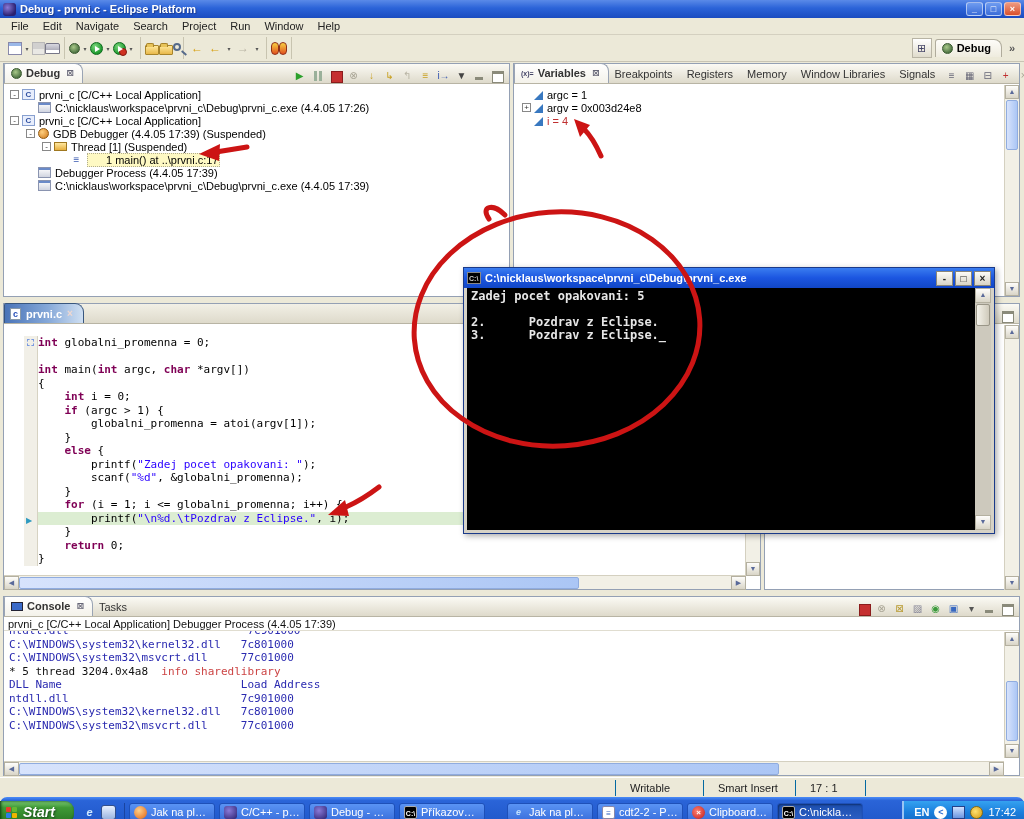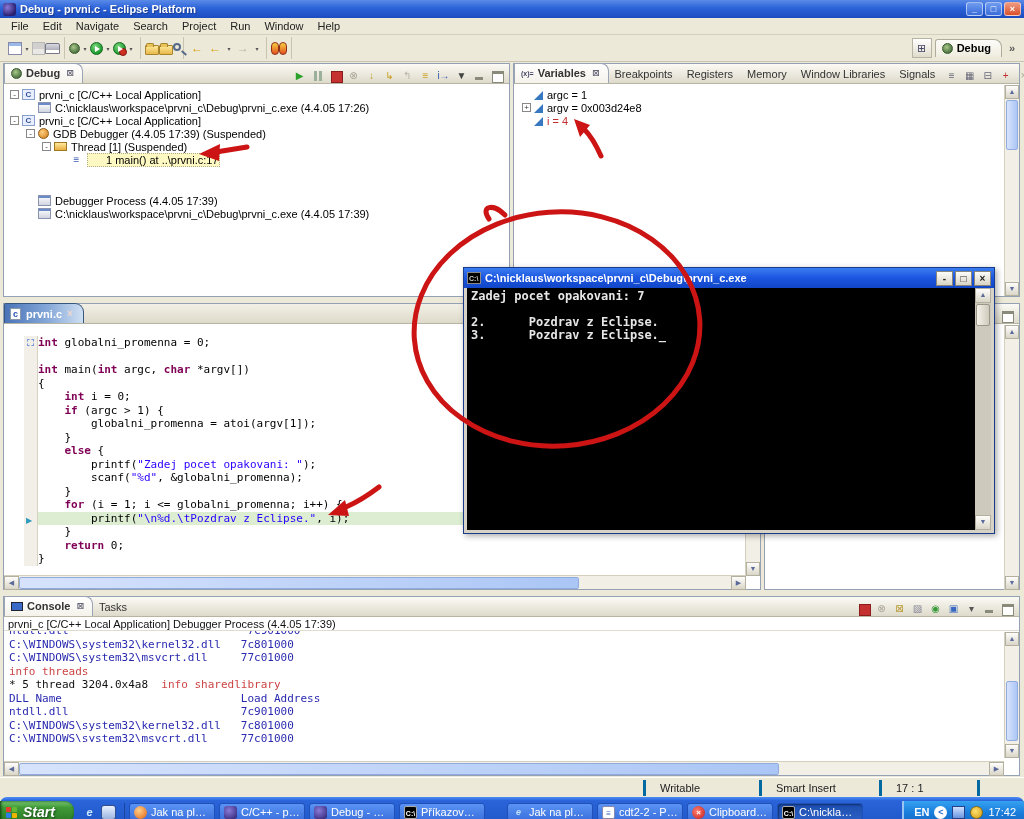--- a/index.html
+++ b/index.html
@@ -109,21 +109,21 @@
   .sb-v{position:absolute;width:15px;background:#f2f0e6;border-left:1px solid #d4d0c0;}
   .sb-h{position:absolute;height:14px;background:#f2f0e6;border-top:1px solid #d4d0c0;display:flex;align-items:stretch;}
   .sb-btn{width:15px;height:14px;flex:none;background:linear-gradient(#fefdfb,#d9d5c7);border:1px solid #b4b0a0;color:#5a6a9a;font-size:7px;text-align:center;line-height:12px;}
   .sb-v .sb-btn{width:100%;}
   .sb-thumb{background:linear-gradient(90deg,#d7e3fc,#abc6f5);border:1px solid #90acdf;border-radius:2px;}
   .sb-h .sb-thumb{height:12px;margin:1px 0;}
 
   
   .statusbar{position:absolute;left:0;top:777px;width:1024px;height:20px;background:var(--beige);
     border-top:1px solid #fff;display:flex;align-items:center;}
-  .stcell{height:16px;line-height:16px;padding:0 14px;border-left:3px solid #0369a1;color:#222;white-space:nowrap;margin-left:28px;}
+  .stcell{height:16px;line-height:16px;padding:0 14px;border-left:1px solid #0369a1;color:#222;white-space:nowrap;}
 
   
   .taskbar{position:absolute;left:0;top:797px;width:1024px;height:30px;
     background:linear-gradient(180deg,#4b8df8 0%,#2a64d8 12%,#2159cb 80%,#1c4ab0 100%);display:flex;align-items:center;z-index:20;border-radius:7px;}
   .startbtn{height:22px;width:74px;border-radius:0 9px 9px 0;display:flex;align-items:center;gap:4px;padding-left:6px;
     background:linear-gradient(180deg,#7bc873 0%,#3f9a36 30%,#2d7c27 90%);box-shadow:1px 0 3px #0a3a10 inset;color:#fff;
     font-style:italic;font-weight:bold;font-size:14px;text-shadow:1px 1px 2px #1a4a1a;}
   .flag{width:5px;height:5px;background:#e83c2c;border-radius:1px;box-shadow:6px 0 0 #66b832,0 6px 0 #2a7fe8,6px 6px 0 #f0b400;margin:-6px 8px 0 0;}
   .qlaunch{display:flex;align-items:center;gap:4px;padding:0 8px;border-right:1px solid #1a44a0;height:18px;}
   .qicon{width:15px;height:15px;border-radius:3px;font-size:11px;line-height:15px;text-align:center;}
@@ -266,21 +266,21 @@
       <div class="trow" style="padding-left: 36px;">
         <span class="exp">-</span>
         <span class="ti ti-thread"></span>
         <span class="">Thread [1] (Suspended)</span>
       </div>
       <div class="trow" style="padding-left: 52px;">
         <span class="expsp"></span>
         <span class="ti ti-frame"></span>
         <span class="hlrow">1 main() at ..\prvni.c:17</span>
       </div>
-      <div class="trow" style="padding-left: 20px; margin-top: 28px;">
+      <div class="trow" style="padding-left: 20px;">
         <span class="expsp"></span>
         <span class="ti ti-exe"></span>
         <span class="">Debugger Process (4.4.05 17:39)</span>
       </div>
       <div class="trow" style="padding-left: 20px;">
         <span class="expsp"></span>
         <span class="ti ti-exe"></span>
         <span class="">C:\nicklaus\workspace\prvni_c\Debug\prvni_c.exe (4.4.05 17:39)</span>
       </div>
     </div>
@@ -473,21 +473,20 @@
         <span class="tbi ic-min"></span>
         <span class="tbi ic-max"></span>
       </span>
   </div>
   <div class="conlabel">prvni_c [C/C++ Local Application] Debugger Process (4.4.05 17:39)</div>
   <div class="pbody" style="height:111px;">
     <div style="margin-top:-7px;padding-left:5px;">
         <div class="conline"><span class="c-blue">ntdll.dll                           7c901000</span></div>
         <div class="conline"><span class="c-blue">C:\WINDOWS\system32\kernel32.dll   7c801000</span></div>
         <div class="conline"><span class="c-blue">C:\WINDOWS\system32\msvcrt.dll     77c01000</span></div>
-        <div class="conline"><span class="c-red">info threads</span></div>
         <div class="conline"><span class="c-black">* 5 thread 3204.0x4a8  </span><span class="c-red">info sharedlibrary</span></div>
         <div class="conline"><span class="c-blue">DLL Name                           Load Address</span></div>
         <div class="conline"><span class="c-blue">ntdll.dll                          7c901000</span></div>
         <div class="conline"><span class="c-blue">C:\WINDOWS\system32\kernel32.dll   7c801000</span></div>
         <div class="conline"><span class="c-blue">C:\WINDOWS\system32\msvcrt.dll     77c01000</span></div>
       </div>
   </div>
   <div class="sb-v" style="right:0;top:35px;height:126px;">
     <div class="sb-btn">▲</div>
     <div class="sb-thumb" style="height:60px;margin:1px;position:absolute;bottom:16px;left:0;right:0;"></div>
@@ -512,21 +511,21 @@
   <div class="cmdtitle">
     <span class="cmdicon">C:\</span>
     <span style="font-size:11px;white-space:nowrap;overflow:hidden;">C:\nicklaus\workspace\prvni_c\Debug\prvni_c.exe</span>
     <span class="cmdbtns">
       <span class="cbtn">-</span>
       <span class="cbtn">□</span>
       <span class="cbtn">×</span>
     </span>
   </div>
   <div class="cmdbody">
-    <div class="cmdtext"><div>Zadej pocet opakovani: 7</div><div>&nbsp;</div><div>2.      Pozdrav z Eclipse.</div><div>3.      Pozdrav z Eclipse._</div></div>
+    <div class="cmdtext"><div>Zadej pocet opakovani: 5</div><div>&nbsp;</div><div>2.      Pozdrav z Eclipse.</div><div>3.      Pozdrav z Eclipse._</div></div>
     <div class="cmdsb">
       <div class="sb-btn">▲</div>
       <div class="sb-thumb"></div>
       <div class="sb-btn" style="position:absolute;bottom:0;">▼</div>
     </div>
   </div>
 </div>
 
 <div class="taskbar">
   <div class="startbtn">

